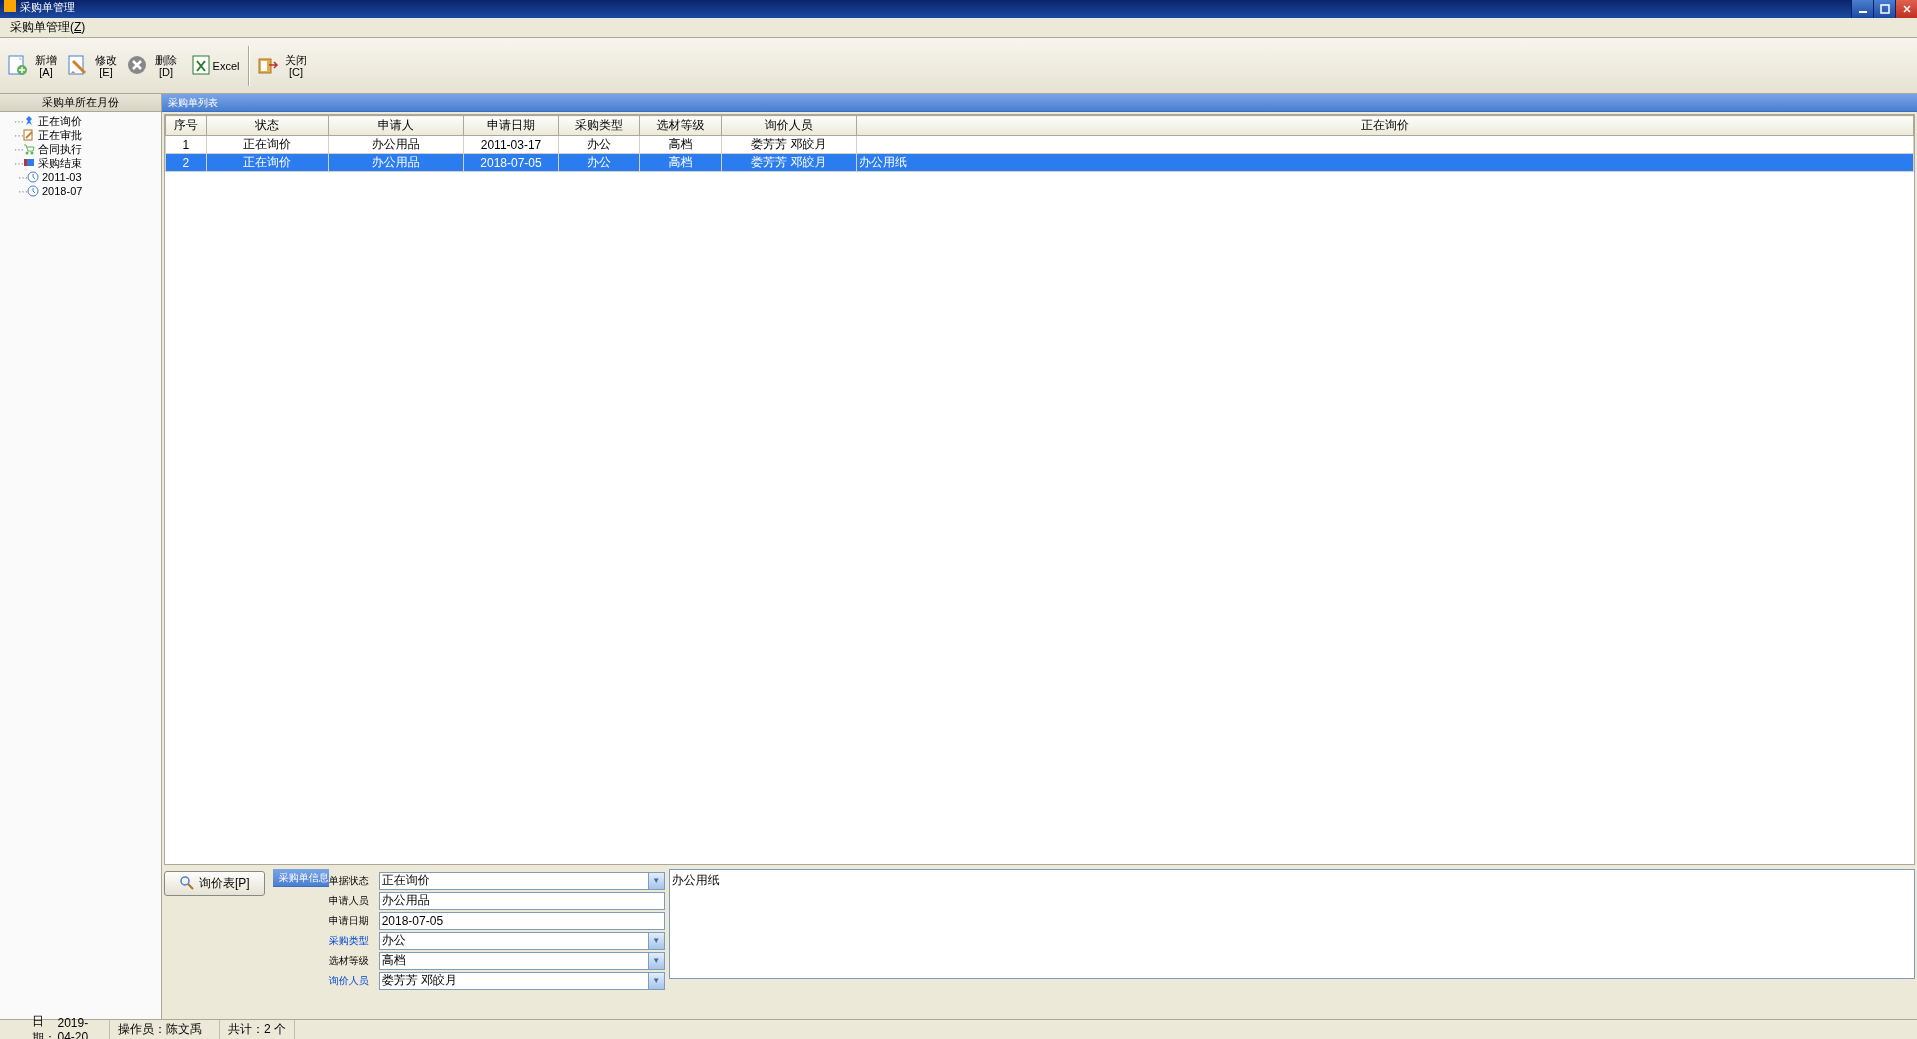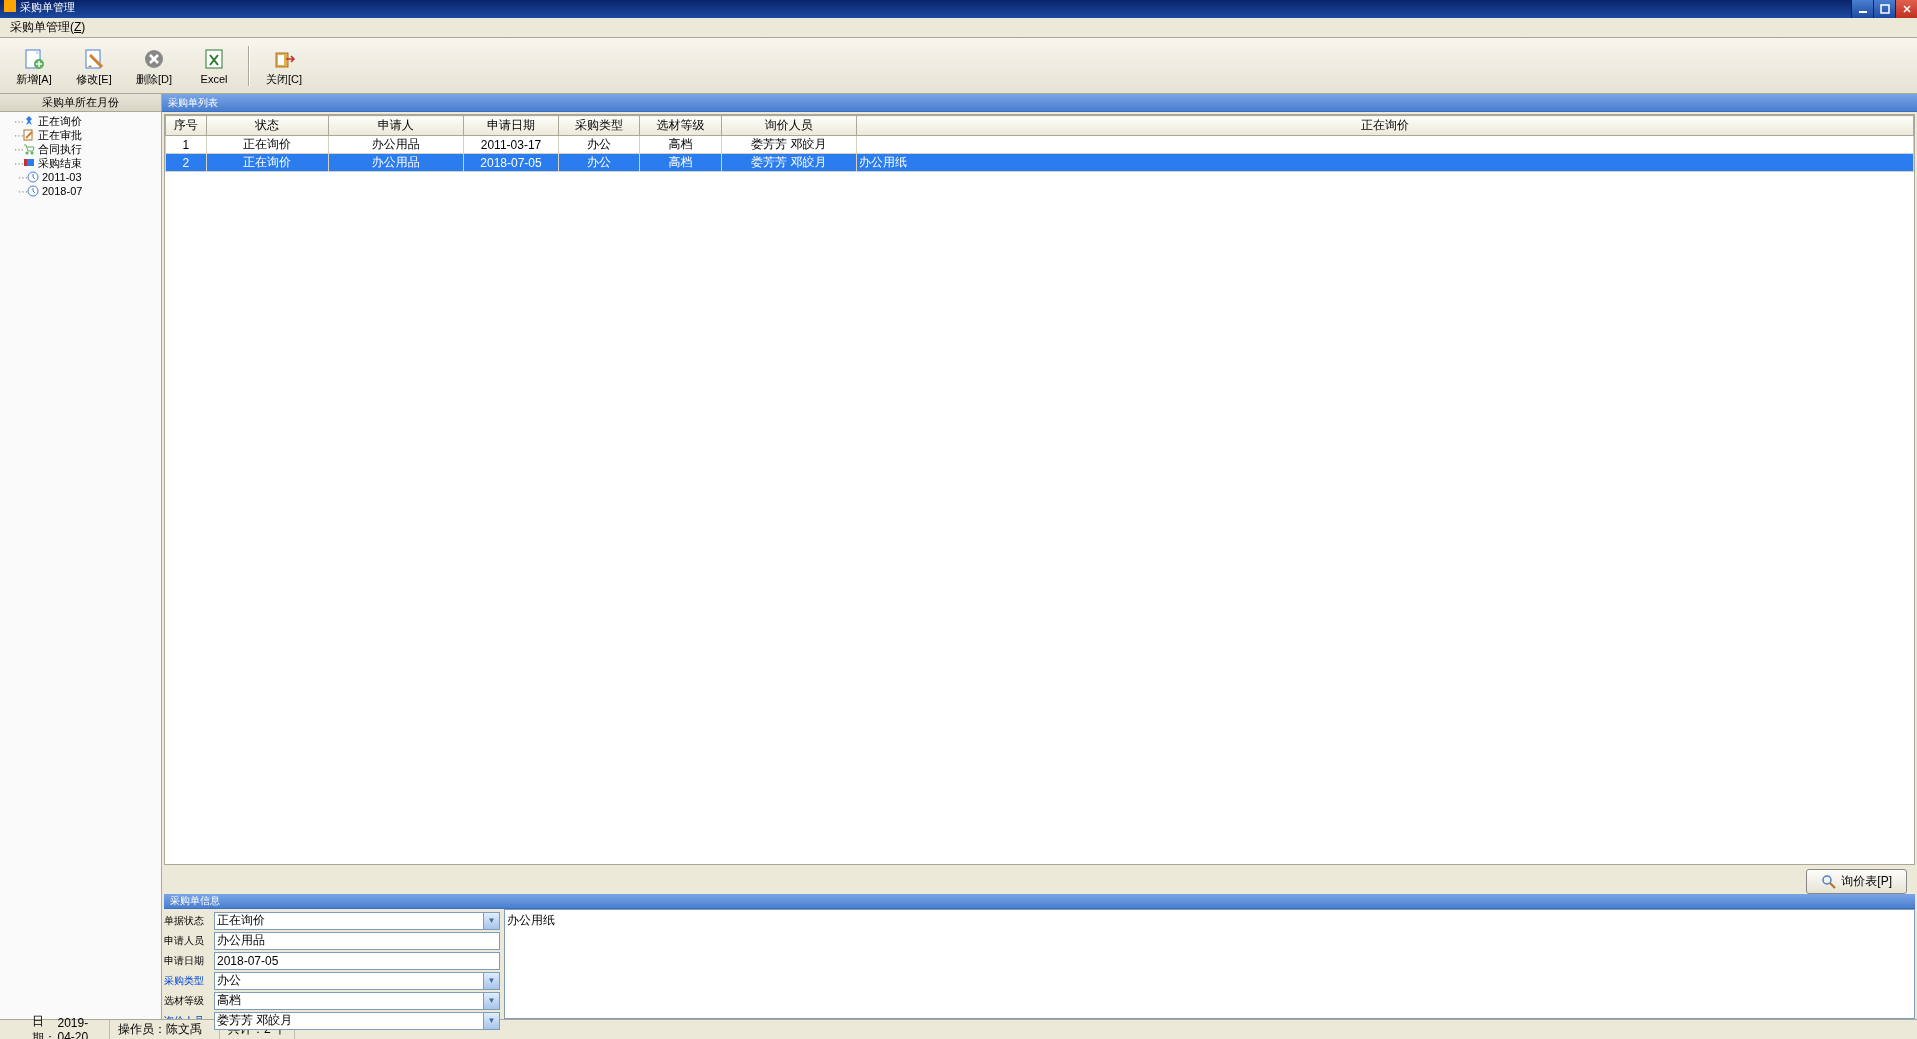--- a/index.html
+++ b/index.html
@@ -14,21 +14,21 @@
 .winbtn { width: 22px; height: 100%; background: linear-gradient(#4a7ed0,#1d4aa0); border-left:1px solid #0a246a; display:flex; align-items:center; justify-content:center; color:#fff; font-size:10px; cursor:pointer;}
 .winbtn.close { background: linear-gradient(#e06050,#c03020); }
 
 
 .menubar { height: 20px; background: #ece9d8; border-bottom: 1px solid #aca899; display:flex; align-items:center; padding-left:4px; }
 .menuitem { padding: 2px 6px; cursor:pointer; }
 .menuitem .acc { text-decoration: underline; }
 
 
 .toolbar { height: 56px; background: linear-gradient(#f7f5ed,#e6e3d4); border-bottom:1px solid #aca899; display:flex; align-items:center; padding-left:4px; }
-.tbtn { width: 60px; height: 48px; display:flex; flex-direction:column; align-items:center; justify-content:center; cursor:pointer; border:1px solid transparent; }
+.tbtn { width: 60px; height: 48px; display:flex; align-items:center; justify-content:center; cursor:pointer; border:1px solid transparent; }
 .tbtn .ticon { width:24px; height:24px; display:flex; align-items:center; justify-content:center; margin-bottom:2px;}
 .tbtn .tlabel { font-size:11px; line-height:12px; text-align:center;}
 .tsep { width:2px; height:40px; border-left:1px solid #aca899; border-right:1px solid #fff; margin:0 4px; }
 
 
 .main { flex:1; display:flex; min-height:0; }
 
 
 .tree-panel { width:162px; background:#fafafa; border-right:1px solid #aca899; display:flex; flex-direction:column;}
 .tree-header { height:18px; background: linear-gradient(#e8e5d8,#d8d4c4); border-bottom:1px solid #aca899; text-align:center; font-size:11px; display:flex; align-items:center; justify-content:center;}
@@ -45,21 +45,21 @@
 .section-header { height:18px; background: linear-gradient(#7aa5e6,#4a7ed0); color:#fff; font-size:10px; display:flex; align-items:center; padding-left:6px; border-bottom:1px solid #3a6ec0;}
 
 
 .table-area { flex:1; background:#fff; border:1px solid #aca899; margin:2px; overflow:auto; min-height:0;}
 table.grid { border-collapse:collapse; width:100%; table-layout:fixed;}
 table.grid th { background: linear-gradient(#fdfdfb,#ece9d8); border:1px solid #aca899; font-weight:normal; font-size:12px; height:20px; padding:0 2px;}
 table.grid td { border:1px solid #d4d0c8; text-align:center; font-size:12px; height:18px; padding:0 2px; overflow:hidden; white-space:nowrap;}
 tr.selected td { background:#2a7cef !important; color:#fff; }
 
 
-.detail-panel { height:148px; margin:2px; display:flex; flex-direction:column;}
+.detail-panel { height:148px; margin:2px; display:flex; flex-direction:row;}
 .detail-top { height:28px; display:flex; justify-content:flex-end; align-items:center; padding-right:8px;}
 .detail-btn { background: linear-gradient(#fdfdfb,#e6e3d4); border:1px solid #888; border-radius:3px; padding:3px 14px; cursor:pointer; display:flex; align-items:center; gap:4px; font-size:12px;}
 .detail-body { flex:1; display:flex; gap:4px;}
 .form-col { width:336px; display:flex; flex-direction:column; gap:1px; padding-top:2px;}
 .form-row { display:flex; align-items:center; height:19px;}
 .form-row label { width:50px; font-size:10px; text-align:left;}
 .form-row label.link { color:#0046d5; cursor:pointer;}
 .form-row .combo { flex:1; height:18px; border:1px solid #7f9db9; background:#fff; display:flex; align-items:center; padding:0 2px; position:relative; font-size:12px;}
 .form-row .combo .dd { position:absolute; right:0; top:0; width:16px; height:16px; background: linear-gradient(#e0eefd,#a6c4eb); border-left:1px solid #7f9db9; display:flex; align-items:center; justify-content:center; color:#4a6a9a; font-size:8px; cursor:pointer;}
 .text-col { flex:1; }

